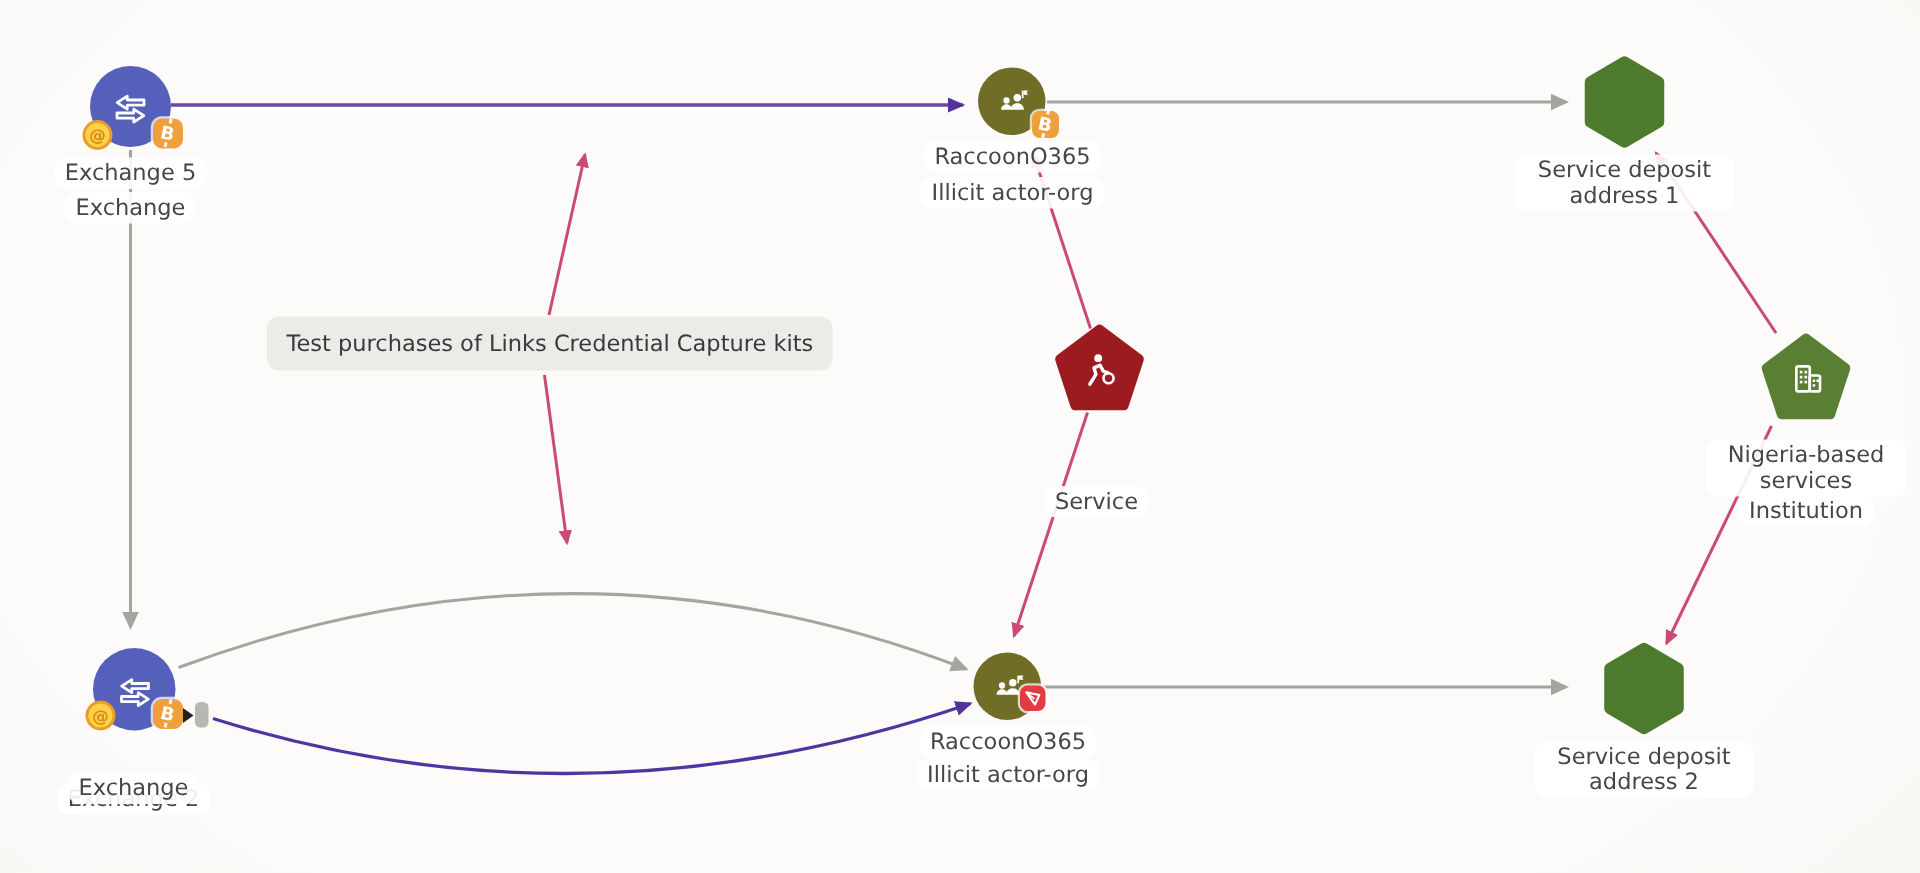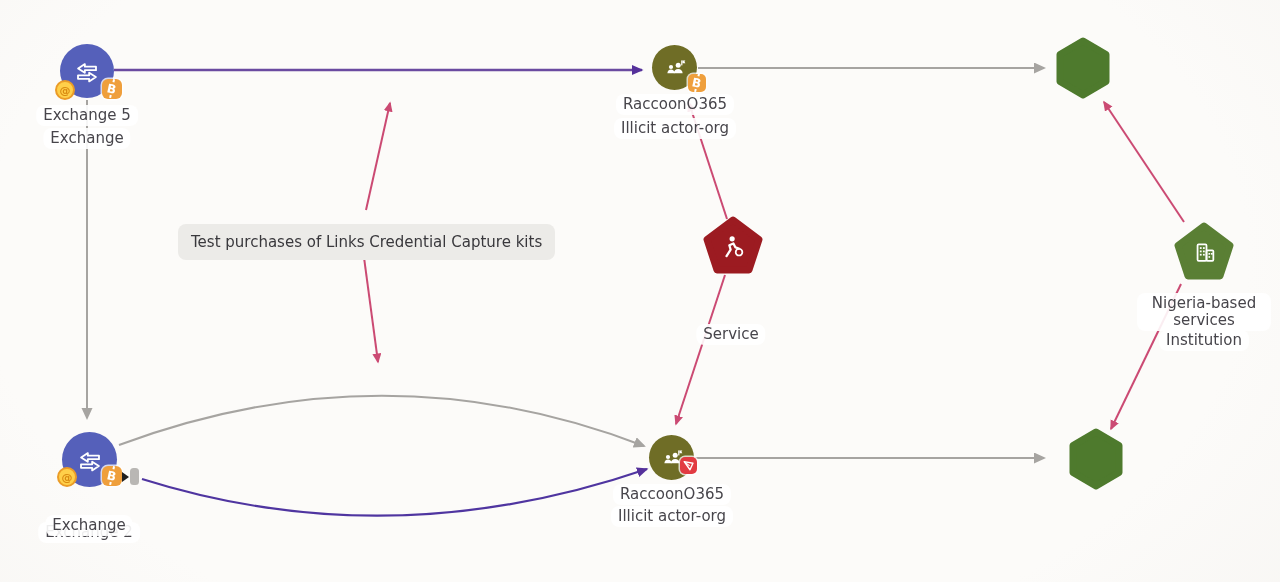--- a/index.html
+++ b/index.html
@@ -31,21 +31,21 @@
   .btc-glyph::before,.btc-glyph::after{content:"";position:absolute;left:45%;width:1.5px;height:3px;background:#fff;}
   .btc-glyph::before{top:-3px;} .btc-glyph::after{bottom:-2px;}
   .handle{position:absolute;display:flex;align-items:center;gap:1px;z-index:4;}
   .handle .tri{width:0;height:0;border-left:7px solid #1f1f1f;border-top:5px solid transparent;border-bottom:5px solid transparent;}
   .handle .pill-grip{width:9px;height:17px;background:#b9b7b4;border-radius:3.5px;}
   .label{position:absolute;transform:translateX(-50%);text-align:center;z-index:2;
     font-size:15px;line-height:17px;color:#47454b;white-space:nowrap;
     background:rgba(255,255,255,.9);padding:2px 7px;border-radius:8px;}
   .label.wrap{white-space:normal;}
   .annotation{position:absolute;left:178px;top:211px;z-index:2;background:#ecebe8;border-radius:8px;
-    padding:8px 13px;font-size:15px;line-height:20px;color:#39383c;white-space:nowrap;margin-top:13px;}
+    padding:8px 13px;font-size:15px;line-height:20px;color:#39383c;white-space:nowrap;}
 </style>
 </head>
 <body>
 
 <div class="canvas">
 
   <svg class="edge-layer" width="1280" height="582" viewBox="0 0 1280 582">
     <defs>
       <marker id="mGray" markerUnits="userSpaceOnUse" markerWidth="16" markerHeight="14" refX="10" refY="5.5" orient="auto">
         <path d="M0,0 L12,5.5 L0,11 Z" fill="#a6a4a1"></path>
@@ -152,26 +152,28 @@
       <circle cx="18.6" cy="17.8" r="3.1" fill="none" stroke="#fff" stroke-width="1.6"></circle>
     </svg>
   </div>
   <div class="label" style="left:731px;top:324px;">Service</div>
 
   <div class="node shape-node" style="left:1055px;top:37px;">
     <svg class="shape" width="56" height="62" viewBox="0 0 56 62">
       <polygon class="hex-fill" points="28,4 51,17.5 51,44.5 28,58 5,44.5 5,17.5"></polygon>
     </svg>
   </div>
+  <div class="label wrap" style="left:1083px;top:103px;width:132px;">Service deposit address 1</div>
 
   <div class="node shape-node" style="left:1068px;top:428px;">
     <svg class="shape" width="56" height="62" viewBox="0 0 56 62">
       <polygon class="hex-fill" points="28,4 51,17.5 51,44.5 28,58 5,44.5 5,17.5"></polygon>
     </svg>
   </div>
+  <div class="label wrap" style="left:1096px;top:494px;width:132px;">Service deposit address 2</div>
 
   <div class="node shape-node" style="left:1172px;top:222px;">
     <svg class="shape" width="64" height="60" viewBox="0 0 64 60">
       <polygon class="pent-green-fill" points="32,4 58,23.5 48,54 16,54 6,23.5"></polygon>
     </svg>
     <svg class="center-icon" width="27" height="27" viewBox="0 0 26 26">
       <rect x="6.8" y="4.6" width="8.6" height="16" rx="1.1" fill="none" stroke="#fff" stroke-width="1.7"></rect>
       <rect x="9" y="7.4" width="1.7" height="1.7" fill="#fff"></rect>
         <rect x="12" y="7.4" width="1.7" height="1.7" fill="#fff"></rect>
       <rect x="9" y="10.6" width="1.7" height="1.7" fill="#fff"></rect>

